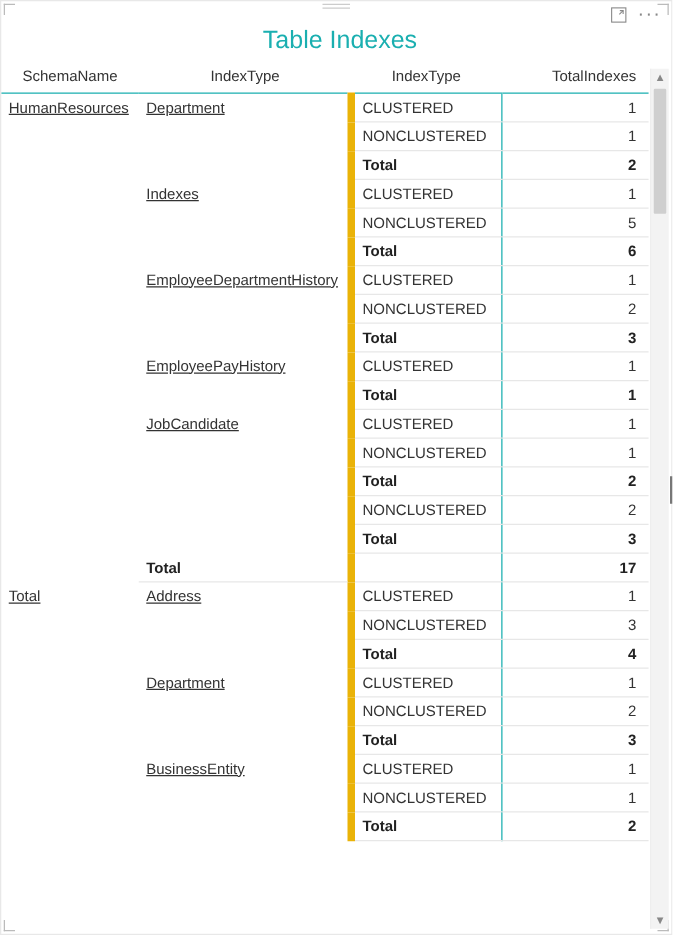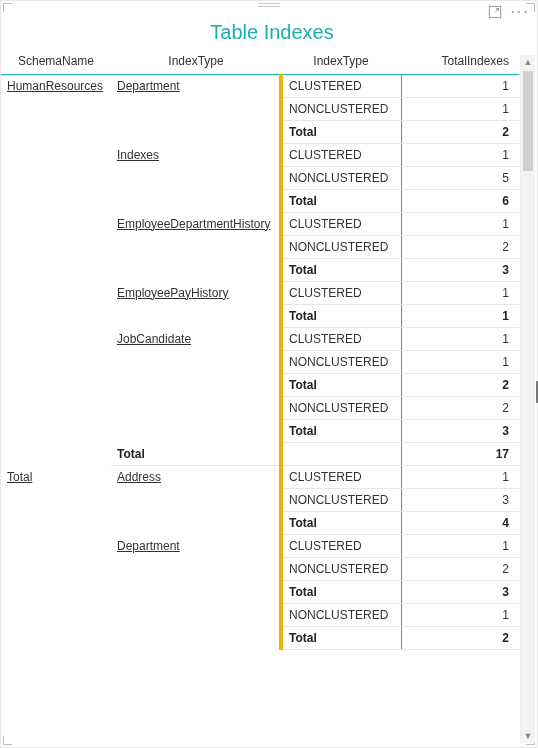--- a/index.html
+++ b/index.html
@@ -85,21 +85,21 @@
   }
   table.report th.num { text-align: right; padding-right: 10px; margin-top: 36px; }
   table.report td {
     padding: 4px 6px;
     border-bottom: 1px solid #e7e7e7;
     vertical-align: top;
     white-space: nowrap;
   }
   table.report td.no-border { border-bottom: none; text-decoration: underline; }
   table.report td.indextype {
-    border-left: 4px solid #eab308;
+    border-left: 6px solid #eab308;
     text-align: left;
     border-right: 1px solid #1aafb0;
   }
   table.report td.num {
     text-align: right;
     padding-right: 10px;
   }
   table.report tr.total td.indextype,
   table.report tr.total td.num,
   table.report tr.total td.tblname {
@@ -335,20 +335,26 @@
             <td class="num">2</td>
           </tr>
           <tr class="total">
             <td class="no-border"></td>
             <td class="no-border"></td>
             <td class="indextype">Total</td>
             <td class="num">3</td>
           </tr>
           <tr>
             <td class="no-border"></td>
+            <td class="no-border">BusinessEntity</td>
+            <td class="indextype">CLUSTERED</td>
+            <td class="num">1</td>
+          </tr>
+          <tr>
+            <td class="no-border"></td>
             <td class="no-border"></td>
             <td class="indextype">NONCLUSTERED</td>
             <td class="num">1</td>
           </tr>
           <tr class="total">
             <td class="no-border"></td>
             <td class="no-border"></td>
             <td class="indextype">Total</td>
             <td class="num">2</td>
           </tr>

